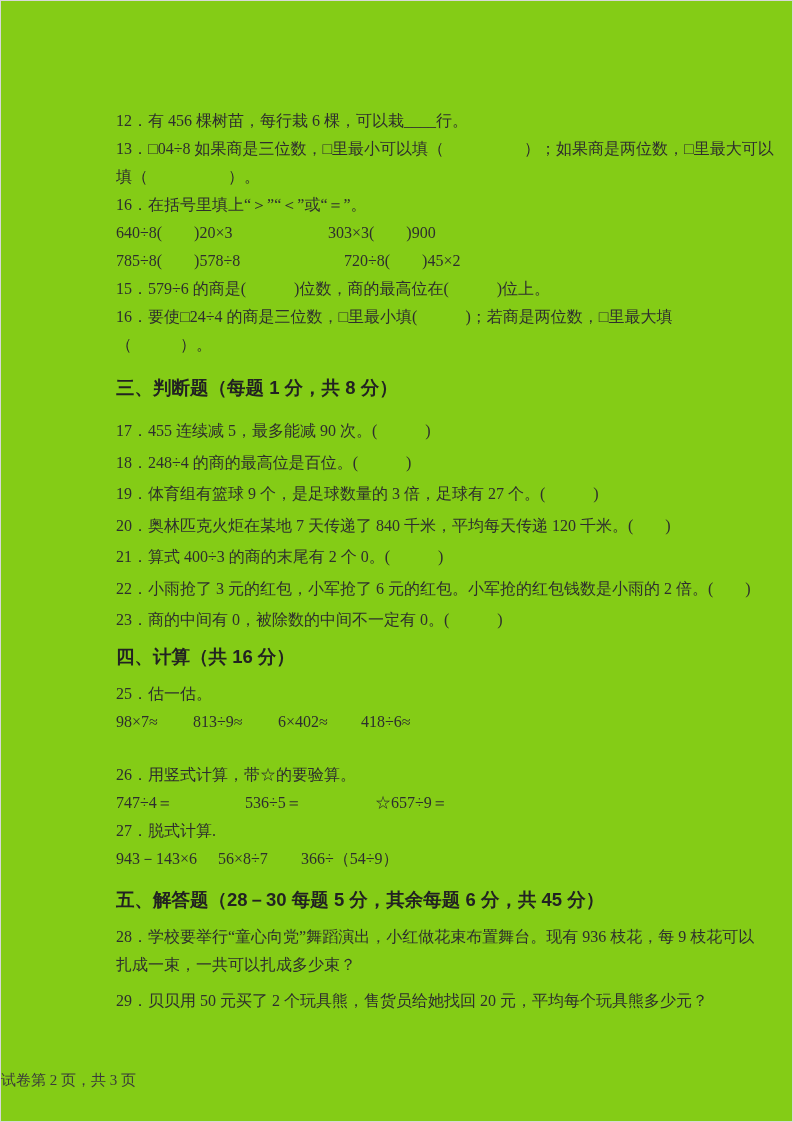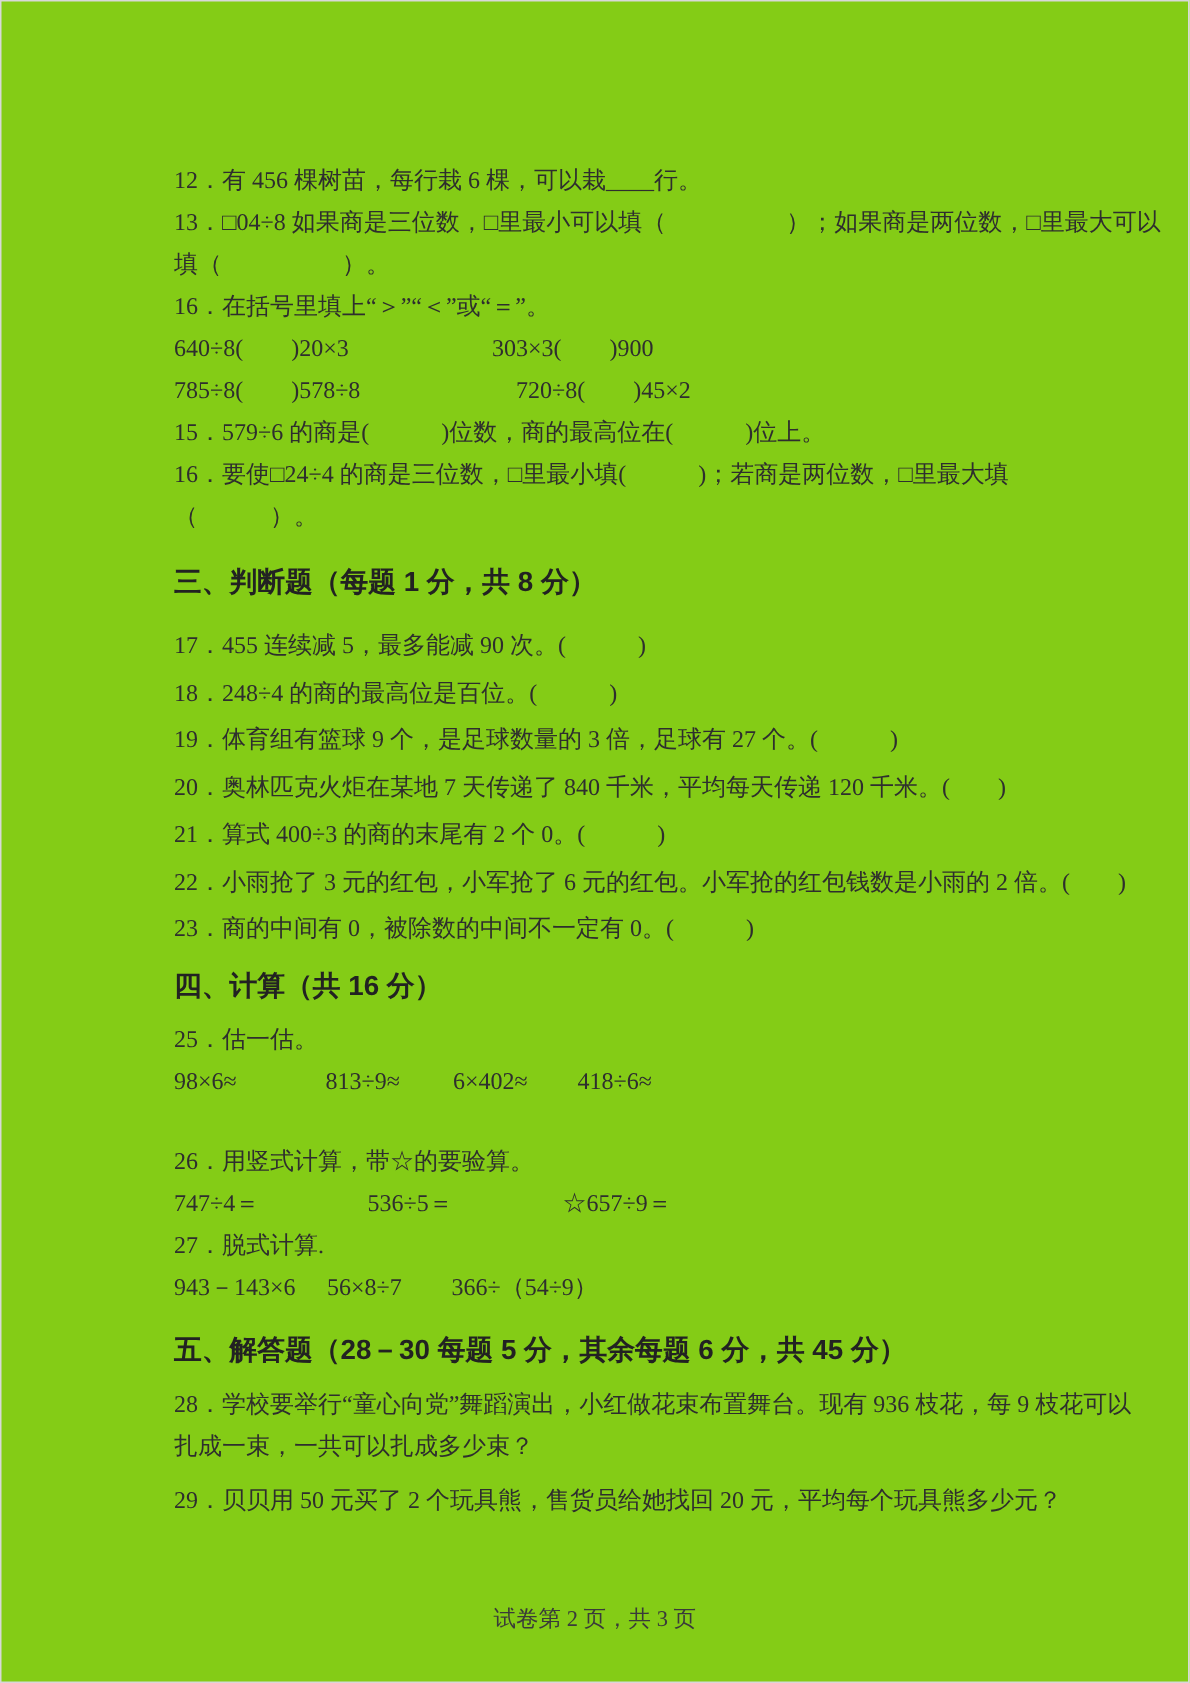--- a/index.html
+++ b/index.html
@@ -32,29 +32,28 @@
     white-space:pre;
     margin:0;
     color:#222;
   }
   .hdr3{margin-top:14px;margin-bottom:12px;}
   .hdr4{margin-top:6px;margin-bottom:8px;}
   .hdr5{margin-top:12px;margin-bottom:8px;}
   .row span{display:inline-block;vertical-align:top;}
   .c14{width:212px;}
   .c14b{width:228px;}
-  .c25a{width:77px;}.c25b{width:85px;margin-left:24px;}.c25c{width:83px;}
+  .c25a{width:77px;}.c25b{width:85px;}.c25c{width:83px;}
   .c26{width:129px;}.c26b{width:130px;}
   .c27a{width:102px;}.c27b{width:83px;}
   .gap-after{margin-bottom:25px;}
   .q29{margin-top:8px;}
   .footer{
     position:absolute;
     top:1068px;left:0;right:0;
-    text-align:center;
     font-size:15px;
     line-height:22px;
     color:#3a3a3a;
     white-space:pre;
   }
 </style>
 </head>
 <body>
 
 <div class="page">
@@ -80,21 +79,21 @@
     <p class="ln judge">18．248÷4 的商的最高位是百位。(　　　)</p>
     <p class="ln judge">19．体育组有篮球 9 个，是足球数量的 3 倍，足球有 27 个。(　　　)</p>
     <p class="ln judge">20．奥林匹克火炬在某地 7 天传递了 840 千米，平均每天传递 120 千米。(　　)</p>
     <p class="ln judge">21．算式 400÷3 的商的末尾有 2 个 0。(　　　)</p>
     <p class="ln judge">22．小雨抢了 3 元的红包，小军抢了 6 元的红包。小军抢的红包钱数是小雨的 2 倍。(　　)</p>
     <p class="ln judge">23．商的中间有 0，被除数的中间不一定有 0。(　　　)</p>
 
     <p class="hdr hdr4">四、计算（共 16 分）</p>
 
     <p class="ln">25．估一估。</p>
-    <div class="ln row gap-after"><span class="c25a">98×6≈</span><span class="c25b">813÷9≈</span><span class="c25c">6×402≈</span><span>418÷6≈</span></div>
+    <div class="ln row gap-after"><span class="c25a">98×7≈</span><span class="c25b">813÷9≈</span><span class="c25c">6×402≈</span><span>418÷6≈</span></div>
 
     <p class="ln">26．用竖式计算，带☆的要验算。</p>
     <div class="ln row"><span class="c26">747÷4＝</span><span class="c26b">536÷5＝</span><span>☆657÷9＝</span></div>
 
     <p class="ln">27．脱式计算.</p>
     <div class="ln row"><span class="c27a">943－143×6</span><span class="c27b">56×8÷7</span><span>366÷（54÷9）</span></div>
 
     <p class="hdr hdr5">五、解答题（28－30 每题 5 分，其余每题 6 分，共 45 分）</p>
 
     <p class="ln">28．学校要举行“童心向党”舞蹈演出，小红做花束布置舞台。现有 936 枝花，每 9 枝花可以</p>

